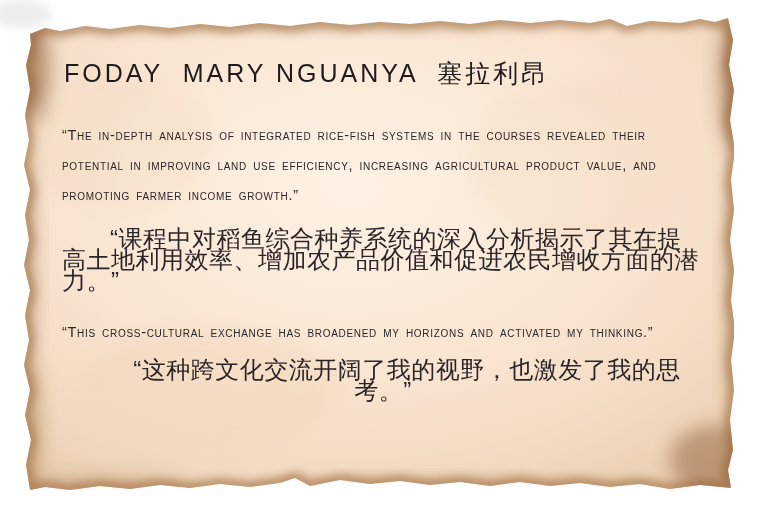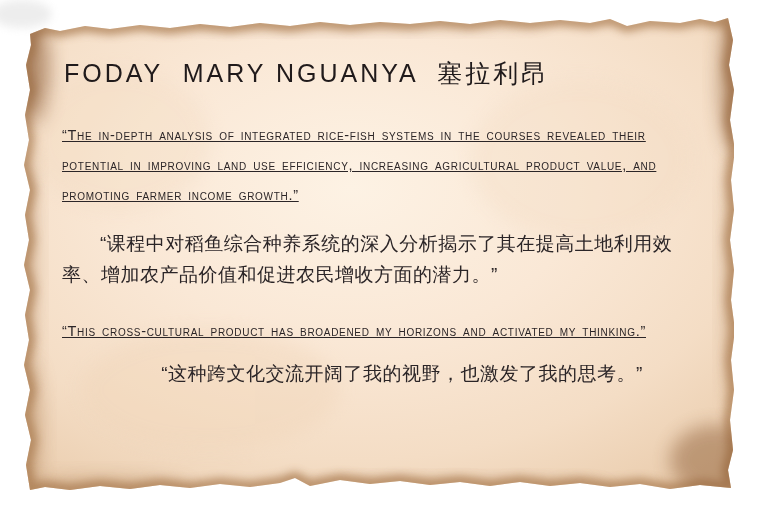--- a/index.html
+++ b/index.html
@@ -31,27 +31,26 @@
     white-space: pre-wrap;
     color: #201a1b;
   }
   p.en {
     margin: 0 0 18px 0;
     font-size: 14.5px;
     line-height: 30px;
     letter-spacing: 0.7px;
     word-spacing: 1.5px;
     font-variant: small-caps;
-    text-decoration: underline;
   }
   p.en.second { margin-bottom: 12px; }
   p.zh {
     margin: 0 0 26px 0;
-    font-size: 19px;
-    line-height: 31px;
+    font-size: 24px;
+    line-height: 21px;
     text-indent: 2em;
     letter-spacing: 0.5px;
   }
   p.zh.last { margin-bottom: 0; text-align: center; }
 </style>
 </head>
 <body>
 
 <div class="stage">
 
@@ -94,17 +93,17 @@
       <ellipse cx="210" cy="390" rx="130" ry="60" fill="#efd3b5" opacity="0.35" filter="url(#softer)"></ellipse>
       <ellipse cx="580" cy="160" rx="110" ry="80" fill="#f2d9bf" opacity="0.30" filter="url(#softer)"></ellipse>
       <ellipse cx="120" cy="140" rx="90" ry="70" fill="#f0d5b9" opacity="0.25" filter="url(#softer)"></ellipse>
     </g>
   </svg>
 
   <div class="content">
     <h1 class="title">FODAY  MARY NGUANYA  塞拉利昂</h1>
     <p class="en">“The in-depth analysis of integrated rice-fish systems in the courses revealed their potential in improving land use efficiency, increasing agricultural product value, and promoting farmer income growth.”</p>
     <p class="zh">“课程中对稻鱼综合种养系统的深入分析揭示了其在提高土地利用效率、增加农产品价值和促进农民增收方面的潜力。”</p>
-    <p class="en second">“This cross-cultural product has broadened my horizons and activated my thinking.”</p>
+    <p class="en second">“This cross-cultural exchange has broadened my horizons and activated my thinking.”</p>
     <p class="zh last">“这种跨文化交流开阔了我的视野，也激发了我的思考。”</p>
   </div>
 
 </div>
 
 </body></html>

